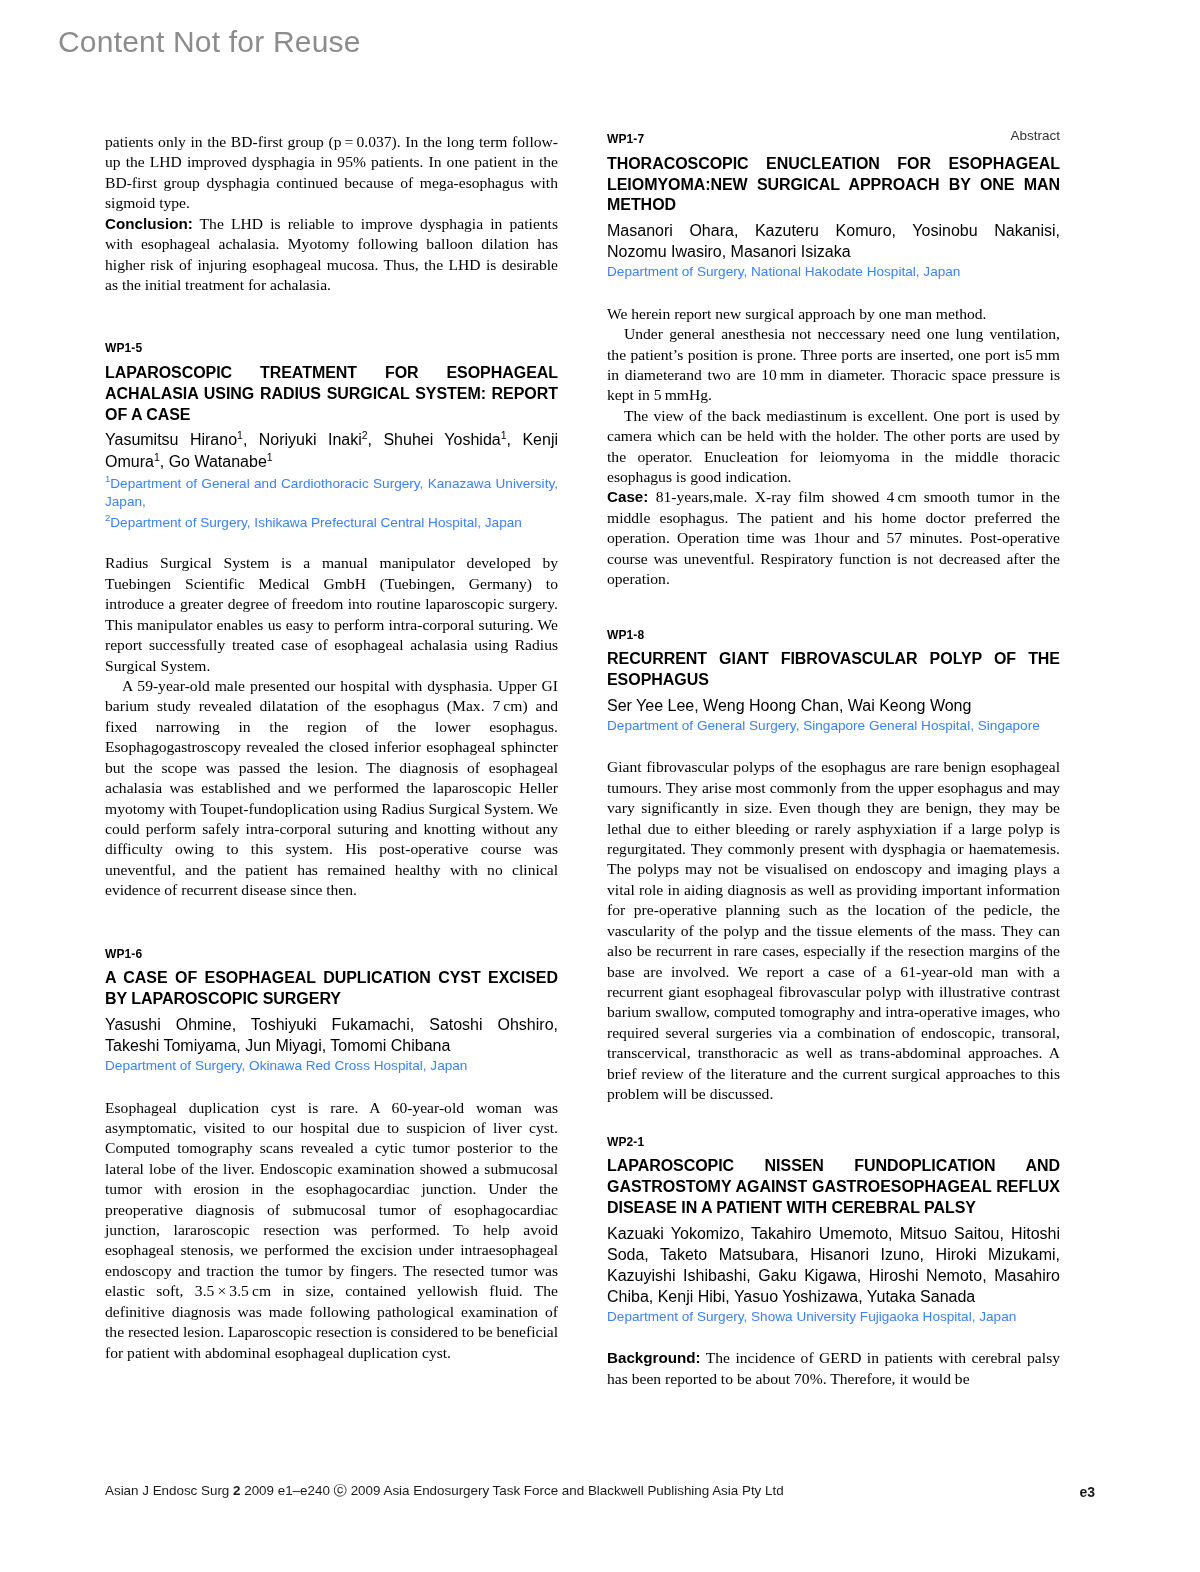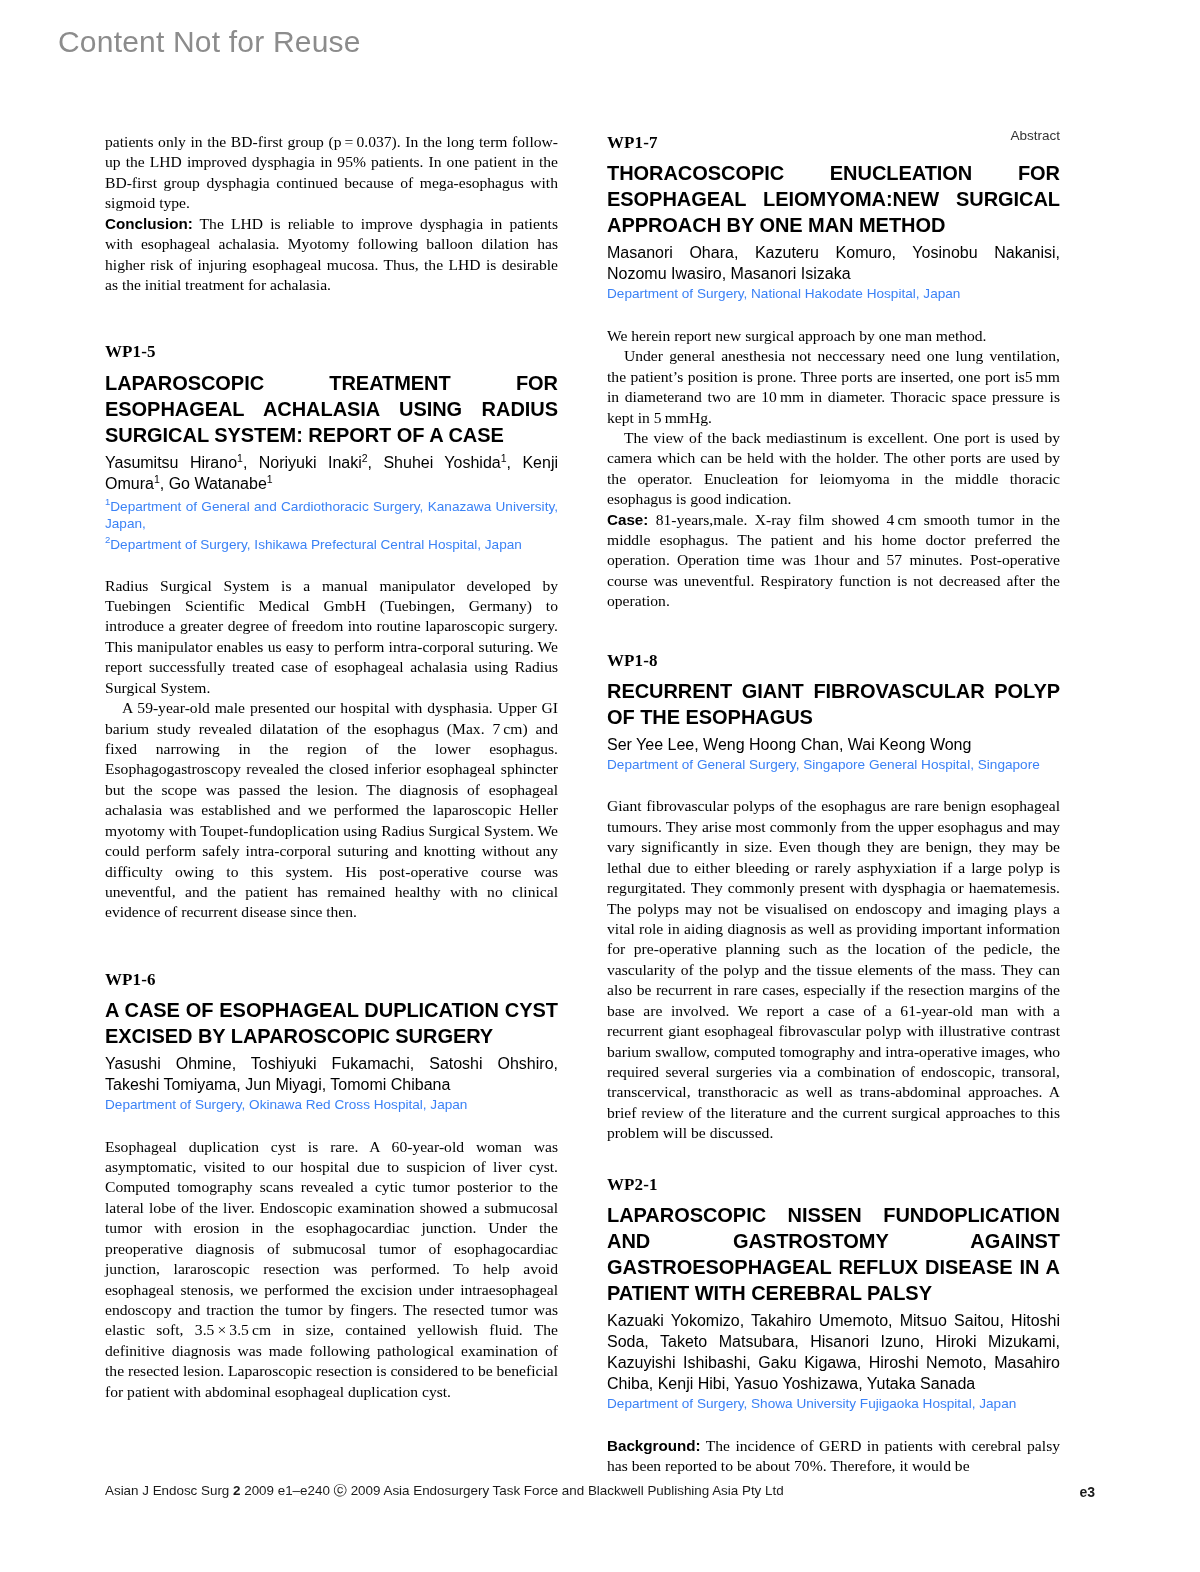--- a/index.html
+++ b/index.html
@@ -58,30 +58,30 @@
   }
   p.indent {
     text-indent: 17px;
   }
   .lead {
     font-family: "Liberation Sans", sans-serif;
     font-weight: bold;
     font-size: 15.2px;
   }
   .code {
-    font-family: Liberation Serif, serif;
-    font-weight: bold;
-    font-size: 17px;
+    font-family: Liberation Sans, sans-serif;
+    font-weight: bold;
+    font-size: 12px;
     letter-spacing: 0.1px;
     margin: 0 0 6px 0;
   }
   .title {
     font-family: "Liberation Sans", sans-serif;
     font-weight: bold;
-    font-size: 20px;
+    font-size: 16px;
     line-height: 1.30;
     margin: 0 0 4px 0;
     letter-spacing: -0.05px;
   }
   .authors {
     font-family: "Liberation Sans", sans-serif;
     font-size: 16px;
     line-height: 1.32;
     margin: 0 0 1px 0;
   }

